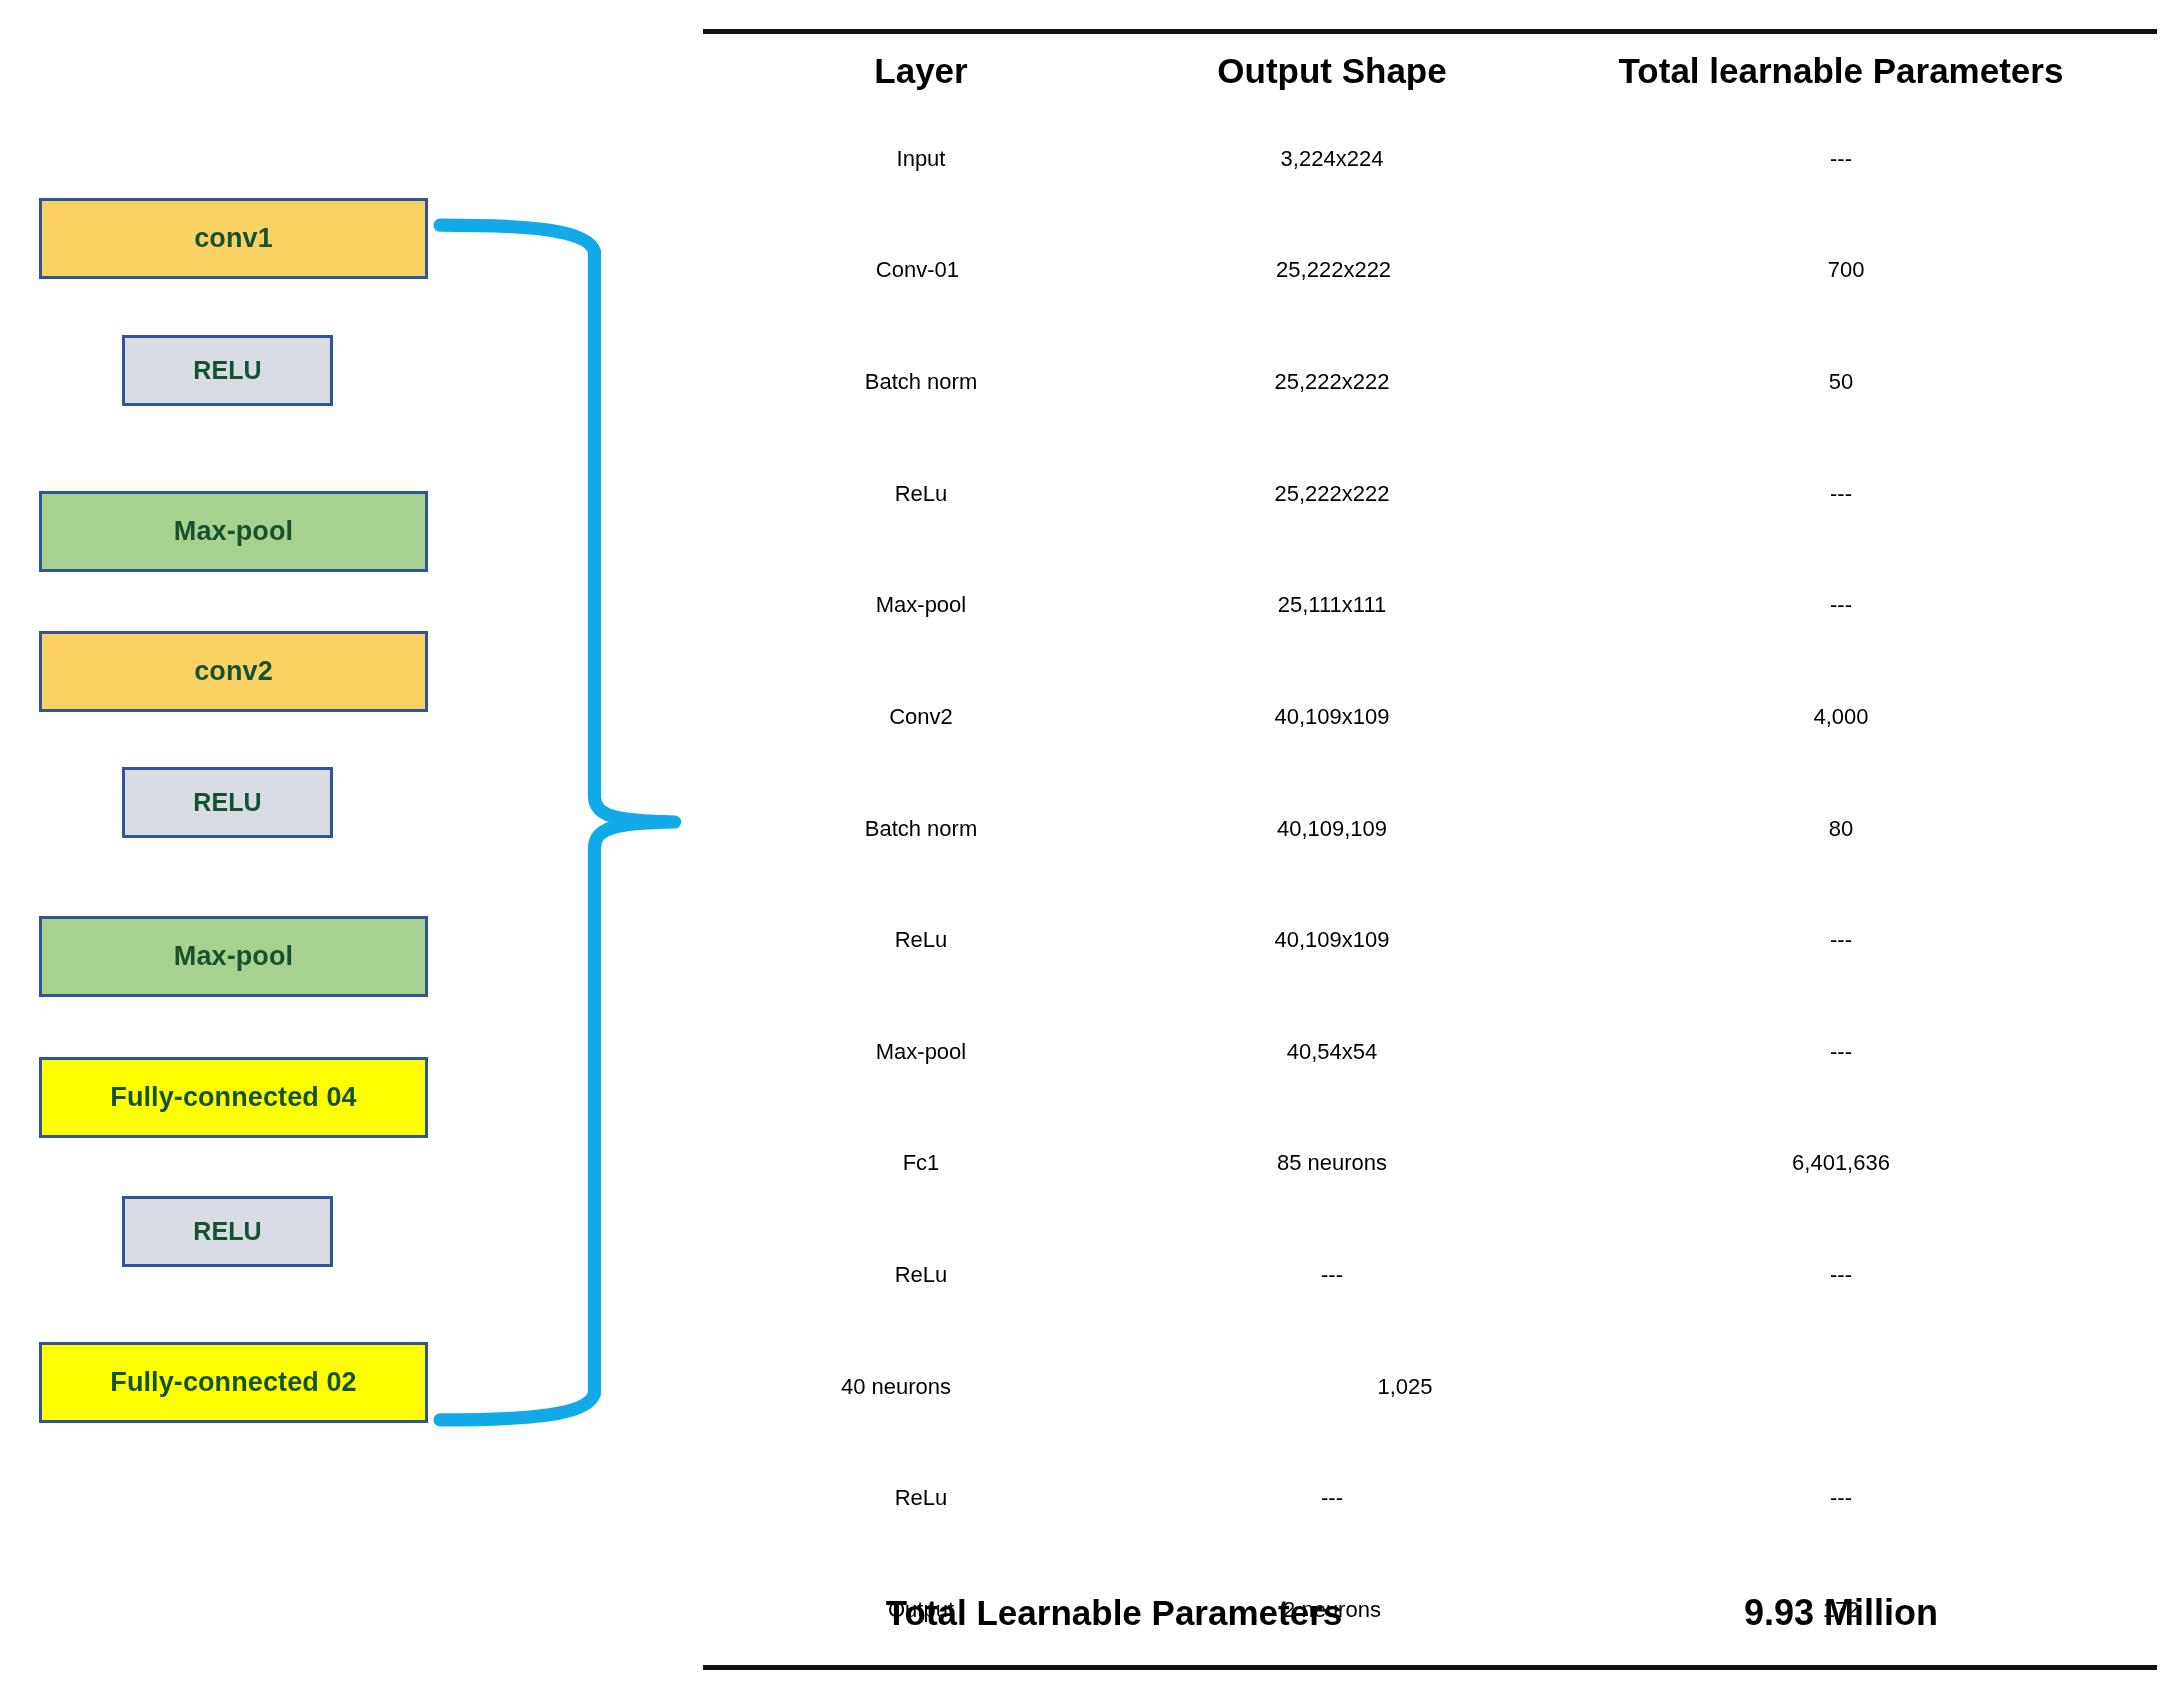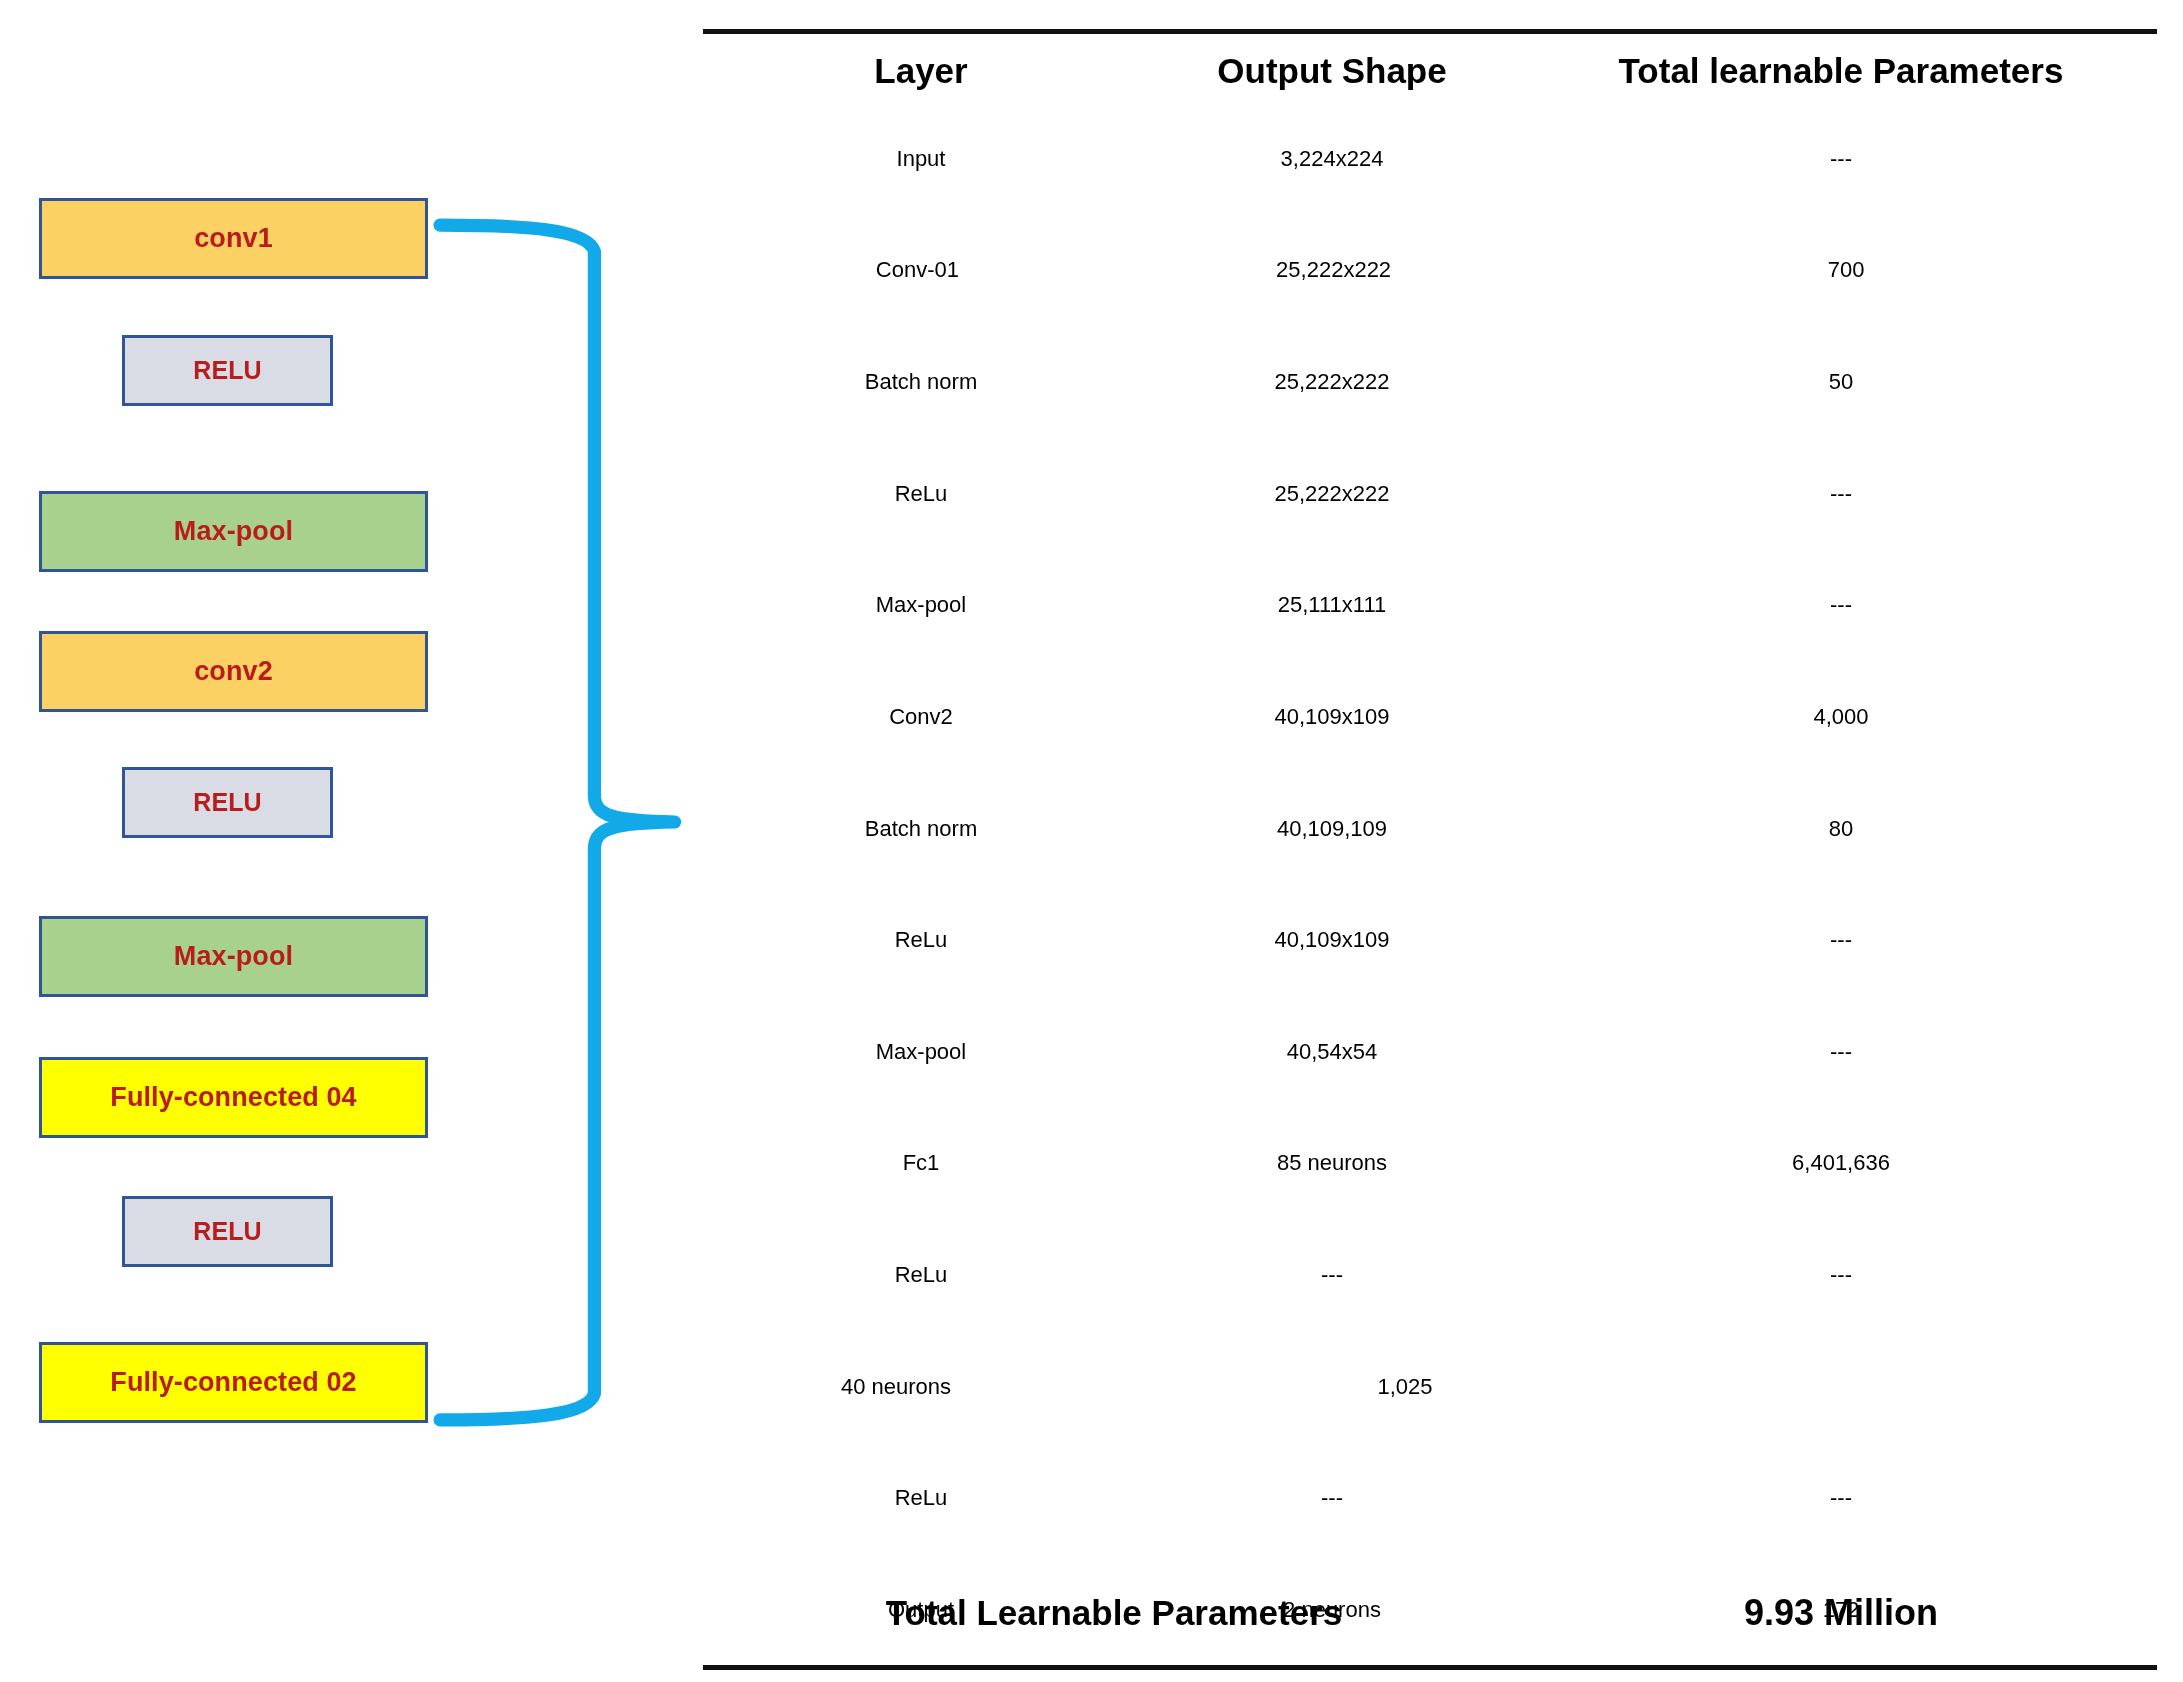--- a/index.html
+++ b/index.html
@@ -27,21 +27,21 @@
 
   .layer-block {
     position: absolute;
     box-sizing: border-box;
     border: 3.6px solid #2f5597;
     display: flex;
     align-items: center;
     justify-content: center;
     font-weight: bold;
     letter-spacing: 0.1px;
-    color: #b91c1c;
+    color: #14532d;
   }
   .layer-block.wide {
     left: 39px;
     width: 389px;
     height: 81px;
     font-size: 27px;
   }
   .layer-block.narrow {
     left: 122px;
     width: 211px;

